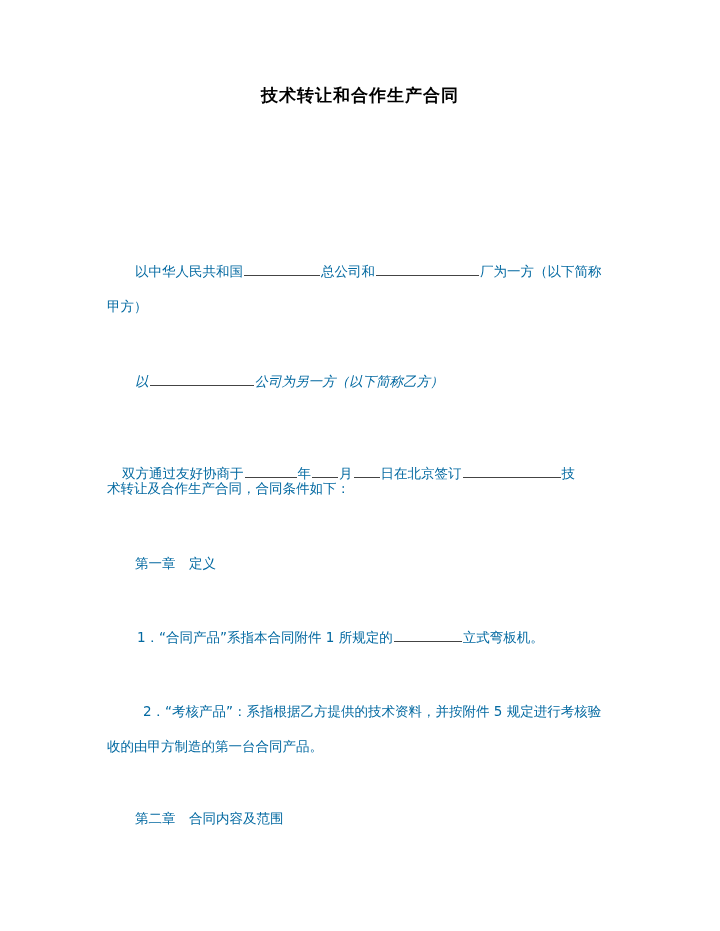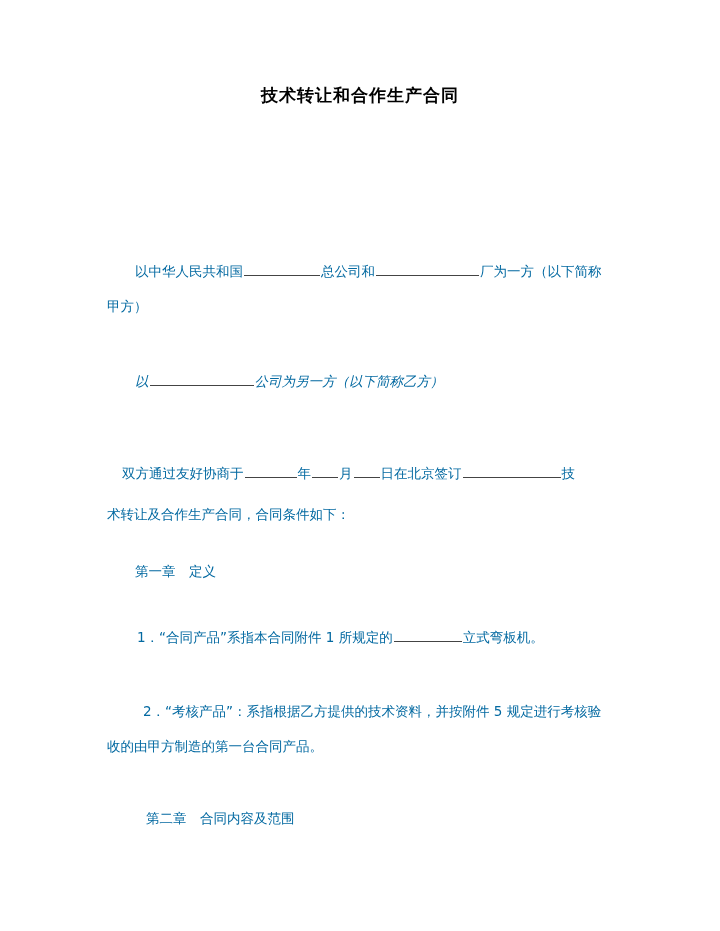--- a/index.html
+++ b/index.html
@@ -20,24 +20,24 @@
 </div>
 <div class="line" style="left:107px; top:296px;">甲方）</div>
 
 <div class="line" style="left:135px; top:371px;font-style:italic;">
   <span>以</span><span class="blank" style="width:104px"></span><span>公司为另一方（以下简称乙方）</span>
 </div>
 
 <div class="line" style="left:122px; top:443px;margin-top:20px;">
   <span>双方通过友好协商于</span><span class="blank" style="width:52px"></span><span>年</span><span class="blank" style="width:26px"></span><span>月</span><span class="blank" style="width:26px"></span><span>日在北京签订</span><span class="blank" style="width:98px"></span><span>技</span>
 </div>
-<div class="line" style="left:107px; top:478px;margin-top:26px;">术转让及合作生产合同，合同条件如下：</div>
+<div class="line" style="left:107px; top:478px;">术转让及合作生产合同，合同条件如下：</div>
 
-<div class="line" style="left:135px; top:553px;margin-top:8px;">第一章　定义</div>
+<div class="line" style="left:135px; top:553px;">第一章　定义</div>
 
 <div class="line" style="left:137px; top:627px;text-align:right;">
   <span>1．“合同产品”系指本合同附件 1 所规定的</span><span class="blank" style="width:68px"></span><span>立式弯板机。</span>
 </div>
 
 <div class="line" style="left:143px; top:701px;">2．“考核产品”：系指根据乙方提供的技术资料，并按附件 5 规定进行考核验</div>
 <div class="line" style="left:107px; top:736px;">收的由甲方制造的第一台合同产品。</div>
 
-<div class="line" style="left:146px; top:808px;">第二章　合同内容及范围</div>
+<div class="line" style="left:135px; top:808px;">第二章　合同内容及范围</div>
 
 </body></html>

